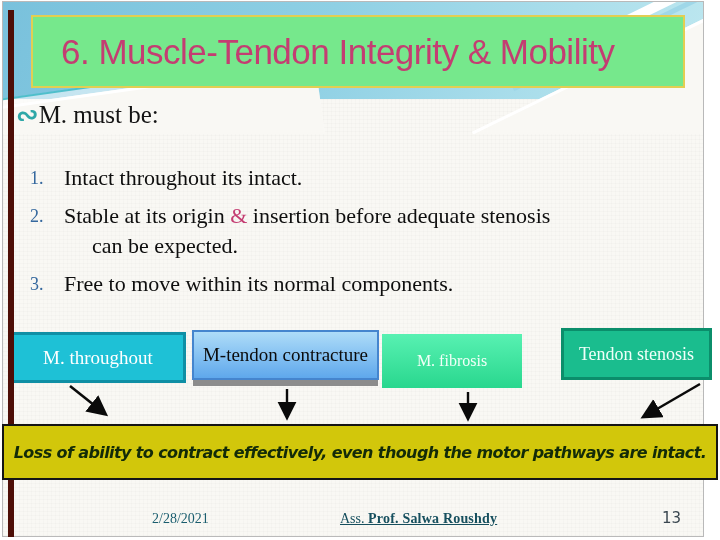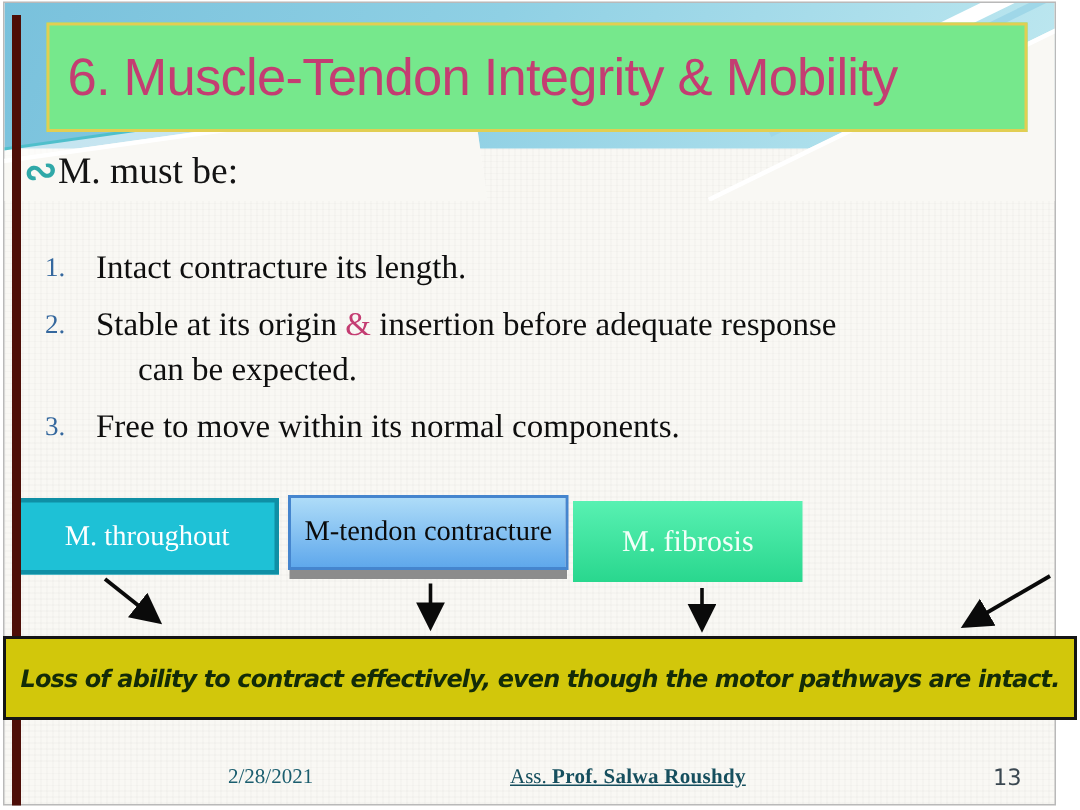--- a/index.html
+++ b/index.html
@@ -31,21 +31,21 @@
                    background:#f9f8f4; transform:rotate(-26deg);
                    border-top:3px solid #ffffff; }
 
   
   .left-bar { position:absolute; left:8px; top:10px; width:6px; height:527px;
               background:#4d0e07; z-index:6; }
 
   
   .title-box { position:absolute; left:31px; top:15px; width:654px; height:73px;
                background:#76e88c; border:2px solid #e2ce52; z-index:5;
-               display:flex; align-items:center; padding-left:12px; }
+               display:flex; align-items:center; padding-left:28px; }
   .title-text { font-family:"Liberation Sans", sans-serif; font-size:35px; letter-spacing:-0.5px;
                 color:#c43d72; white-space:nowrap; }
 
   
   .intro { position:absolute; left:16px; top:98px; display:flex; align-items:flex-start; z-index:5; }
   .bullet-glyph { color:#2fa8a8; font-family:"DejaVu Sans", sans-serif; font-size:27px;
                   font-weight:bold; line-height:34px; transform:rotate(-8deg); }
   .intro-text { font-size:25px; color:#141414; line-height:34px; }
 
   
@@ -59,22 +59,22 @@
 
   
   .cbox { position:absolute; z-index:5; display:flex; align-items:center; justify-content:center;
           text-align:center; }
   .box1 { left:10px; top:332px; width:176px; height:51px; background:#1ec1d6;
           border:3px solid #0f8fa5; color:#ffffff; font-size:19px; }
   .box2 { left:192px; top:330px; width:187px; height:50px;
           background:linear-gradient(#aedcf8,#5fa8ec); border:2px solid #4585ce;
           color:#0b0b0b; font-size:19px; font-weight:normal;
           box-shadow:0 7px 0 -1px #8c8c8c; }
-  .box3 { left:382px; top:334px; width:153px; height:54px;
-          background:linear-gradient(#58f1b2,#29d78e); color:#f2fff8; font-size:20px; }
+  .box3 { left:382px; top:334px; width:140px; height:54px;
+          background:linear-gradient(#58f1b2,#29d78e); color:#f2fff8; font-size:16px; }
   .box4 { left:561px; top:328px; width:151px; height:52px; background:#1abd8e;
           border:3px solid #0b8e6b; color:#effff9; font-size:18px; }
 
   
   .arrows { position:absolute; left:0; top:380px; width:720px; height:45px; z-index:5; }
 
   
   .banner { position:absolute; left:2px; top:424px; width:716px; height:56px;
             background:#d2c70b; border:2px solid #151515; z-index:7;
             display:flex; align-items:center; justify-content:center; }
@@ -111,42 +111,45 @@
   </div>
 
   <div class="intro">
     <span class="bullet-glyph">∾</span>
     <span class="intro-text">M. must be:</span>
   </div>
 
   <div class="nlist">
     <div class="li">
       <span class="num">1.</span>
-      <span class="itxt">Intact  contracture its length.</span>
+      <span class="itxt">Intact  throughout its intact.</span>
     </div>
     <div class="li">
       <span class="num">2.</span>
-      <span class="itxt"><span>Stable at its origin </span><span class="amp">&amp;</span><span> insertion before adequate  response</span>
+      <span class="itxt"><span>Stable at its origin </span><span class="amp">&amp;</span><span> insertion before adequate  stenosis</span>
         <span class="wrap2" style="display:block;">can be expected.</span>
       </span>
     </div>
     <div class="li li3">
       <span class="num">3.</span>
       <span class="itxt">Free to move within its normal components.</span>
     </div>
   </div>
 
   <div class="cbox box1">
     <span>M. throughout</span>
   </div>
   <div class="cbox box2">
     <span>M-tendon contracture</span>
   </div>
   <div class="cbox box3">
     <span>M. fibrosis</span>
+  </div>
+  <div class="cbox box4">
+    <span>Tendon stenosis</span>
   </div>
 
   <div class="arrows">
     <svg width="720" height="45" viewBox="0 0 720 45" xmlns="http://www.w3.org/2000/svg">
       <defs>
         <marker id="ah" markerWidth="9" markerHeight="9" refX="6" refY="4" orient="auto">
           <path d="M0,0 L8,4 L0,8 z" fill="#0a0a0a"></path>
         </marker>
       </defs>
       <line x1="70" y1="6" x2="104" y2="33" stroke="#0a0a0a" stroke-width="2.6" marker-end="url(#ah)"></line>

